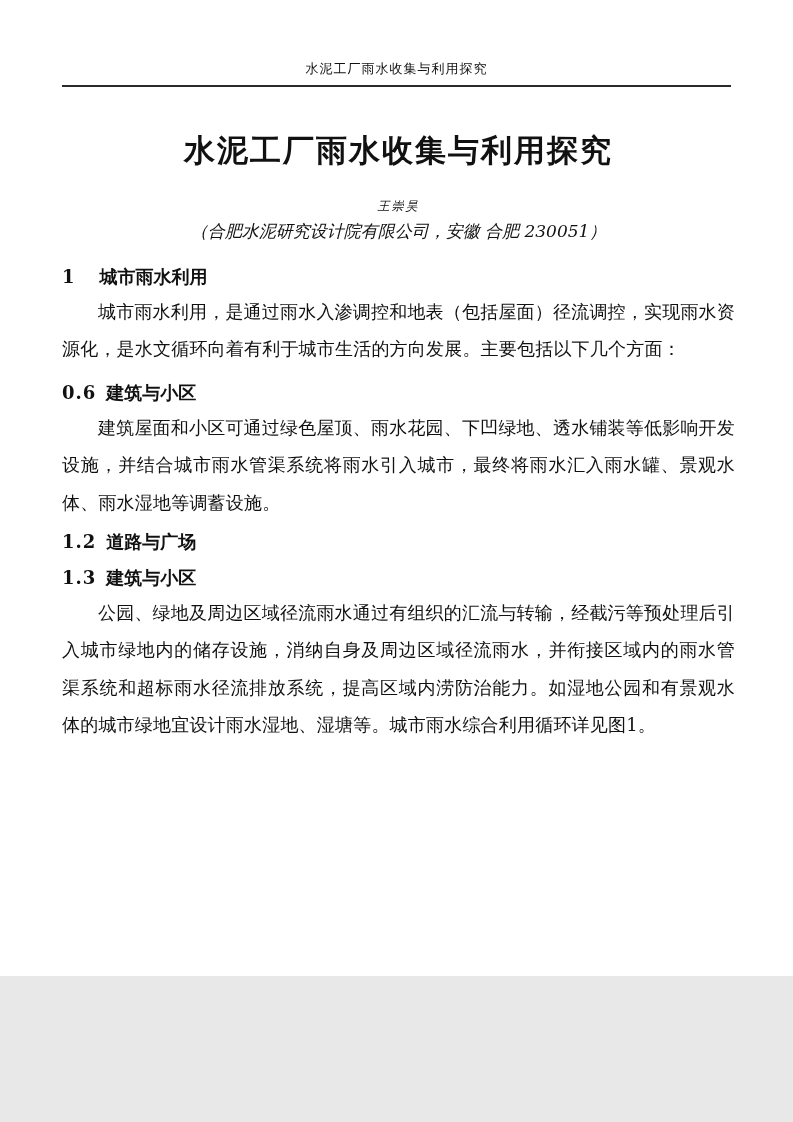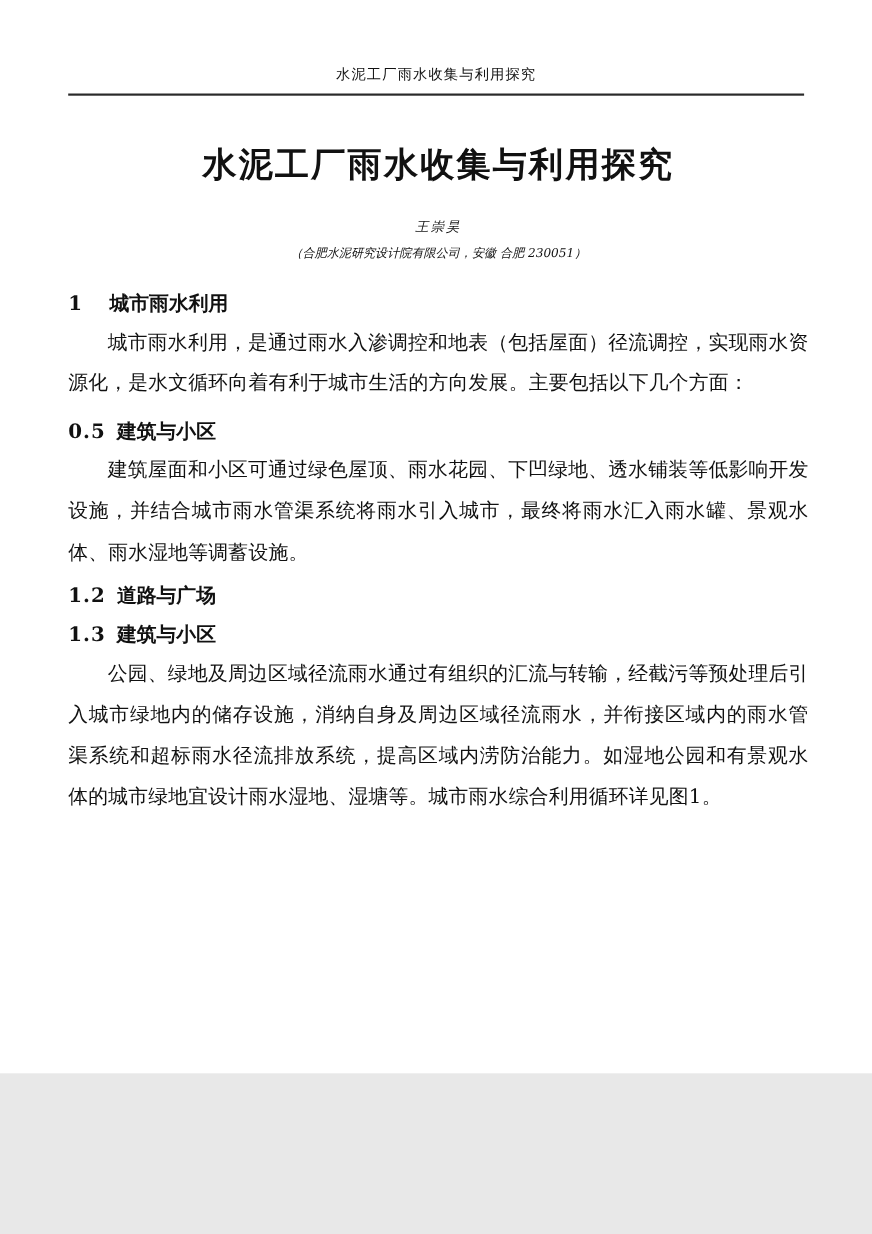--- a/index.html
+++ b/index.html
@@ -44,21 +44,21 @@
     text-align: center;
     font-style: italic;
     font-size: 12px;
     line-height: 20px;
     letter-spacing: 2px;
   }
   .affiliation {
     margin-top: 3px;
     text-align: center;
     font-style: italic;
-    font-size: 11px;
+    font-size: 17px;
     line-height: 24px;
   }
 
   
   .content { margin: 0 58px 0 62px; }
   h2.sec {
     margin: 12px 0 0 0;
     font-size: 18px;
     line-height: 26px;
     font-weight: bold;
@@ -130,21 +130,21 @@
     <div class="author">王崇昊</div>
 
     <div class="affiliation">（合肥水泥研究设计院有限公司，安徽 合肥 230051）</div>
 
     <h2 class="sec first">
       <span class="h-num">1</span><span class="h-text">城市雨水利用</span>
     </h2>
     <p class="body-par">城市雨水利用，是通过雨水入渗调控和地表（包括屋面）径流调控，实现雨水资源化，是水文循环向着有利于城市生活的方向发展。主要包括以下几个方面：</p>
 
     <h2 class="sec s11">
-      <span class="h-num">0.5</span><span class="h-text">建筑与小区</span>
+      <span class="h-num">0.6</span><span class="h-text">建筑与小区</span>
     </h2>
     <p class="body-par">建筑屋面和小区可通过绿色屋顶、雨水花园、下凹绿地、透水铺装等低影响开发设施，并结合城市雨水管渠系统将雨水引入城市，最终将雨水汇入雨水罐、景观水体、雨水湿地等调蓄设施。</p>
 
     <h2 class="sec s12">
       <span class="h-num">1.2</span><span class="h-text">道路与广场</span>
     </h2>
 
     <h2 class="sec s13">
       <span class="h-num">1.3</span><span class="h-text">建筑与小区</span>
     </h2>

